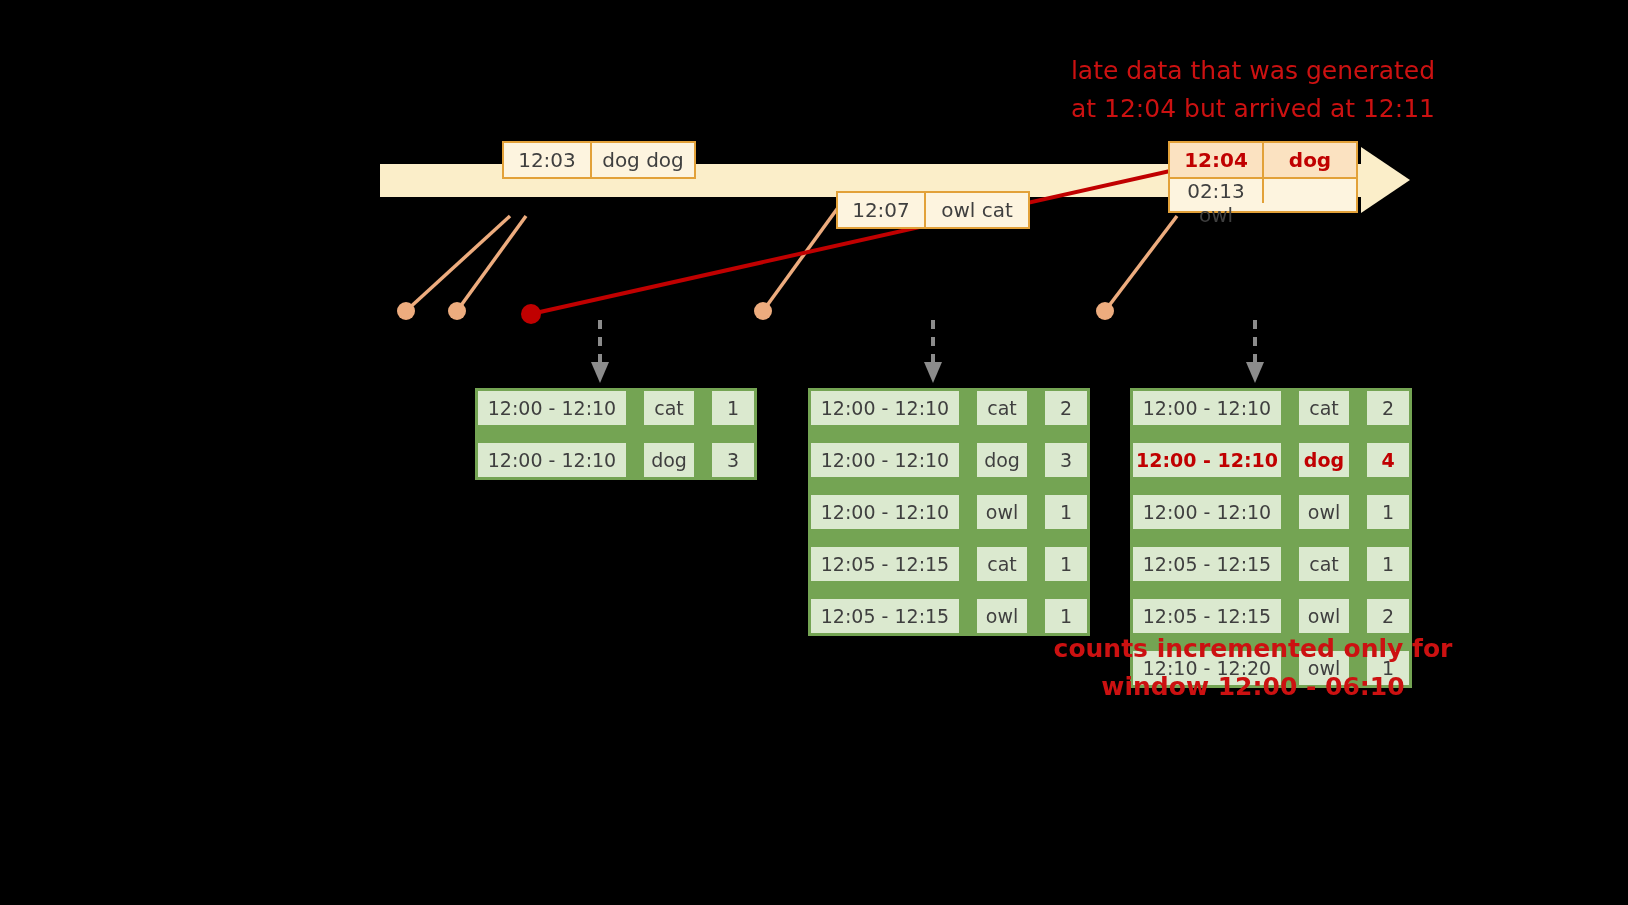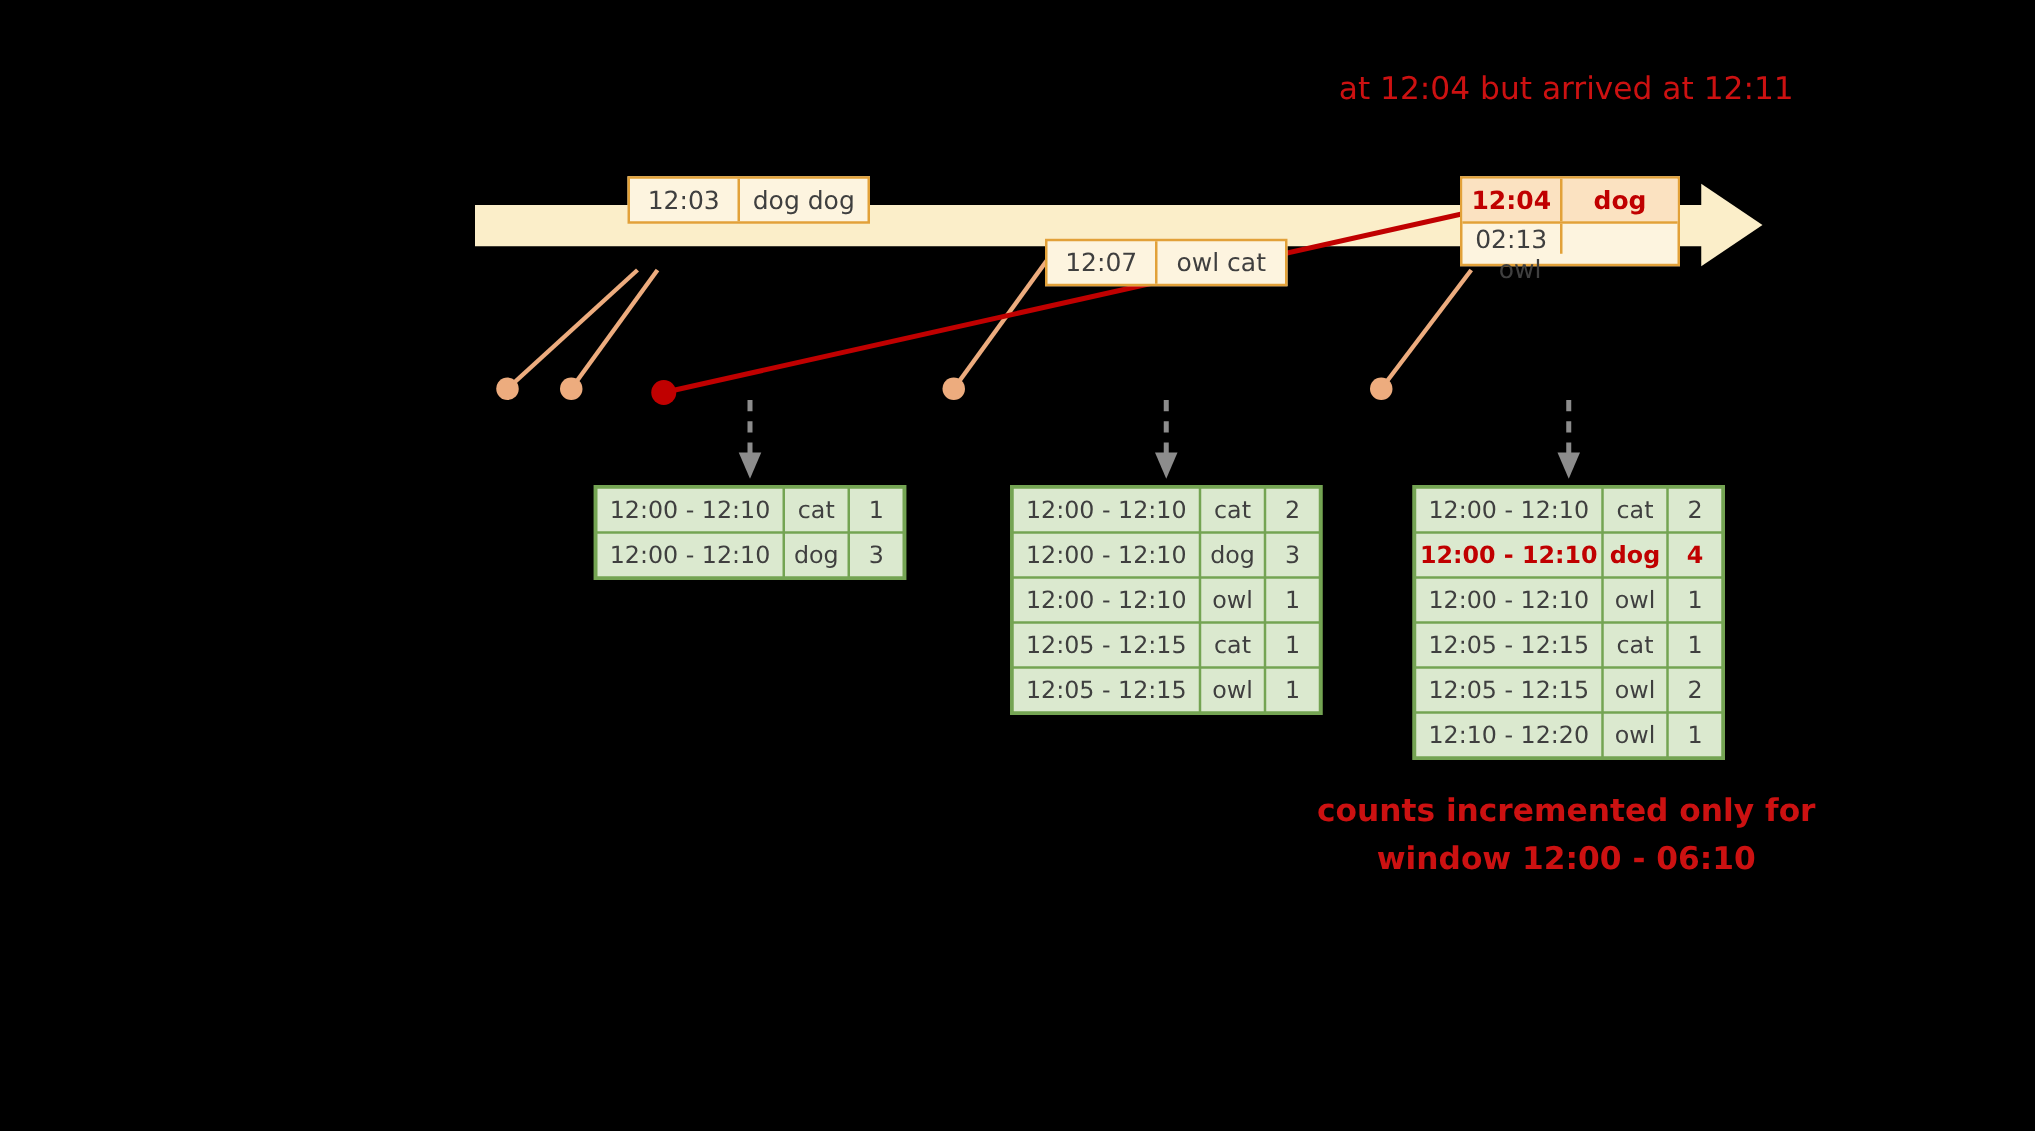--- a/index.html
+++ b/index.html
@@ -22,31 +22,31 @@
     }
     .event-row { display: flex; height: 34px; }
     .event-row + .event-row { border-top: 2px solid #e2a139; flex-direction: column; }
     .ecell {
       display: flex; align-items: center; justify-content: center;
       font-size: 20px; color: #3f3f3f; white-space: nowrap;
     }
     .ecell.time { border-right: 2px solid #e2a139; }
     .gwide .ecell.time  { width: 88px; }
     .gwide .ecell.words { width: 102px; }
-    .gnarrow .ecell.time  { width: 80px; }
+    .gnarrow .ecell.time  { width: 94px; }
     .gnarrow .ecell.words { width: 92px; }
     .event-row.late { background: #fbe2c1; }
     .event-row.late .ecell { color: #c00000; font-weight: bold; }
 
     
     .result-table {
       position: absolute;
       display: grid;
       grid-template-columns: 148px 50px 42px;
-      gap: 2px;
+      gap: 18px;
       background: #74a453;
       border: 3px solid #74a453;
     }
     .tcell {
       background: #dbe9cf;
       height: 34px;
       display: flex; align-items: center; justify-content: center;
       font-size: 19px; color: #3f3f3f; white-space: nowrap;
     }
     .tcell.late { color: #c00000; font-weight: bold; }
@@ -86,20 +86,21 @@
 
     <line x1="600" y1="320" x2="600" y2="363" stroke="#8c8c8c" stroke-width="4" stroke-dasharray="9 8"></line>
     <polygon points="591,362 609,362 600,383" fill="#8c8c8c"></polygon>
     <line x1="933" y1="320" x2="933" y2="363" stroke="#8c8c8c" stroke-width="4" stroke-dasharray="9 8"></line>
     <polygon points="924,362 942,362 933,383" fill="#8c8c8c"></polygon>
     <line x1="1255" y1="320" x2="1255" y2="363" stroke="#8c8c8c" stroke-width="4" stroke-dasharray="9 8"></line>
     <polygon points="1246,362 1264,362 1255,383" fill="#8c8c8c"></polygon>
   </svg>
 
   <div class="note" style="left:1018px; top:52px;">
+    <div>late data that was generated</div>
     <div>at 12:04 but arrived at 12:11</div>
   </div>
 
   <div class="event-box gwide" style="left:502px; top:141px;">
     <div class="event-row">
       <div class="ecell time">12:03</div>
       <div class="ecell words">dog dog</div>
     </div>
   </div>
 

